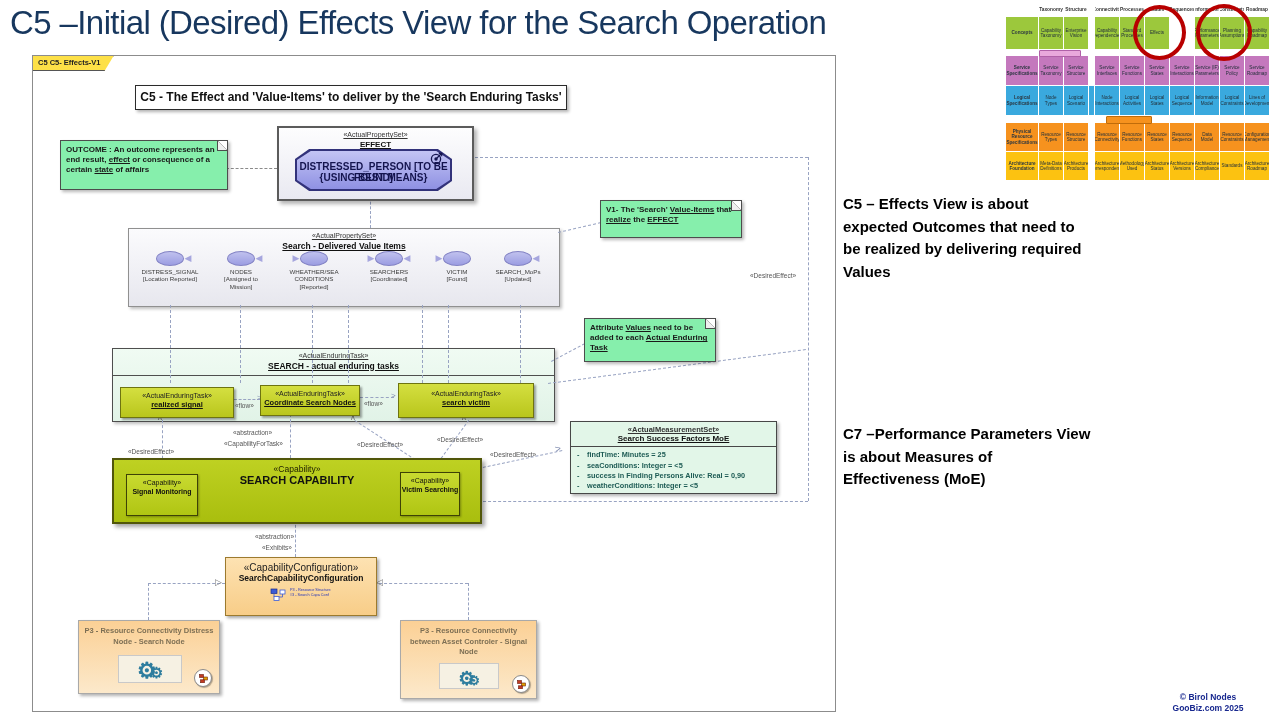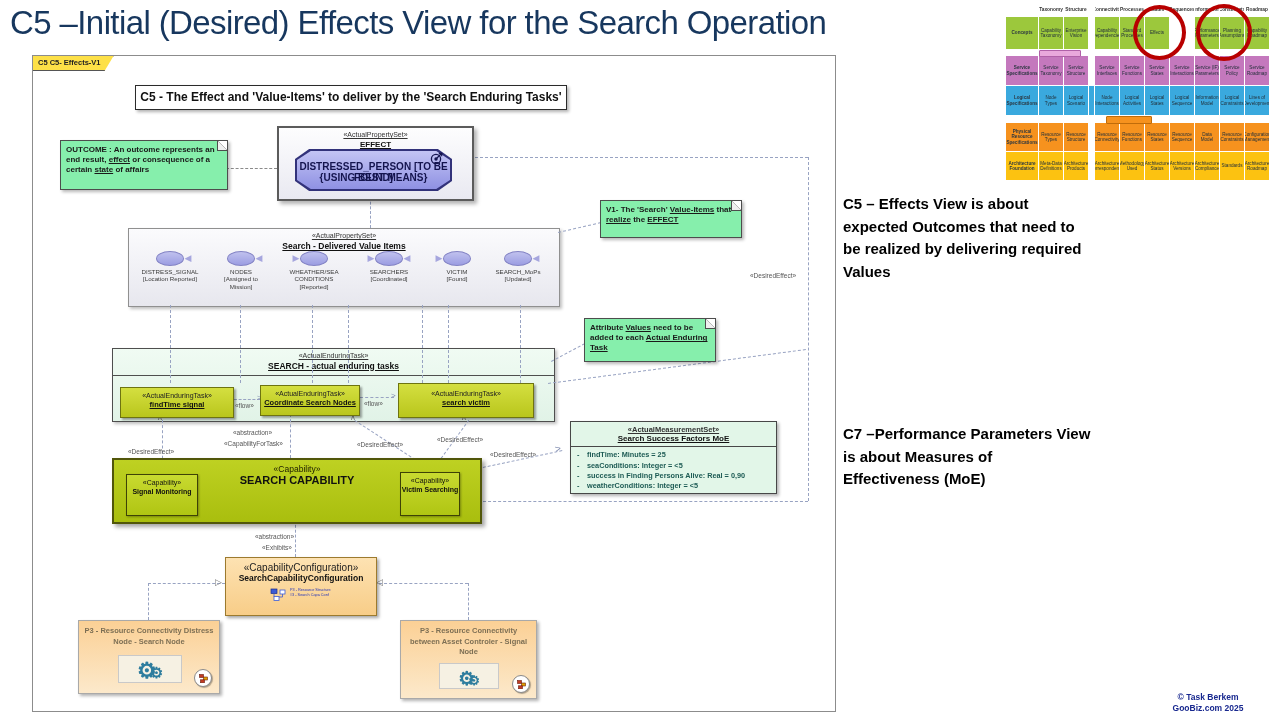--- a/index.html
+++ b/index.html
@@ -240,21 +240,21 @@
   </div>
 
   <div class="tasks-cont">
     <div class="tasks-head">
       <div class="stereo">«ActualEnduringTask»</div>
       <div class="name-u" style="font-size:8.5px">SEARCH - actual enduring tasks</div>
     </div>
   </div>
   <div class="task-box" style="left:120px;top:387px;width:112px;height:26px">
     <div class="task-st">«ActualEnduringTask»</div>
-    <div class="task-nm">findTime signal</div>
+    <div class="task-nm">realized signal</div>
   </div>
   <div class="task-box" style="left:260px;top:385px;width:98px;height:26px">
     <div class="task-st">«ActualEnduringTask»</div>
     <div class="task-nm">Coordinate Search Nodes</div>
   </div>
   <div class="task-box" style="left:398px;top:383px;width:134px;height:30px">
     <div class="task-st" style="margin-top:2px">«ActualEnduringTask»</div>
     <div class="task-nm">search victim</div>
   </div>
 
@@ -407,17 +407,17 @@
       <div class="mxc y">Architecture Roadmap</div>
     </div>
   </div>
   <div class="rcirc" style="left:1133px;top:5px;width:45px;height:47px"></div>
   <div class="rcirc" style="left:1196px;top:4px;width:48px;height:49px"></div>
 
   <div class="side-note" style="left:843px;top:193px;width:240px">C5 – Effects View is about expected Outcomes that need to be realized by delivering required Values</div>
   <div class="side-note" style="left:843px;top:423px;width:248px">C7 –Performance Parameters View is about Measures of Effectiveness (MoE)</div>
 
   <div class="copyright">
-    <div>© Task Berkem</div>
+    <div>© Birol Nodes</div>
     <div>GooBiz.com 2025</div>
   </div>
 
 </div>
 
 </body></html>

